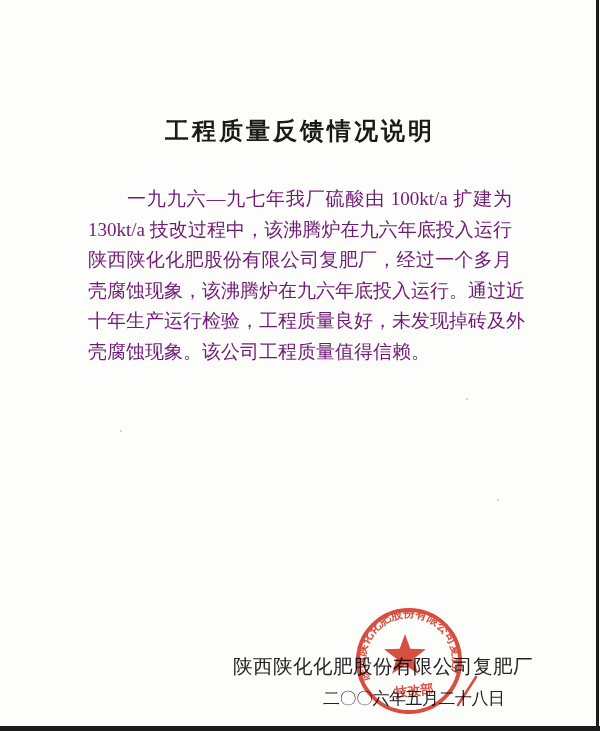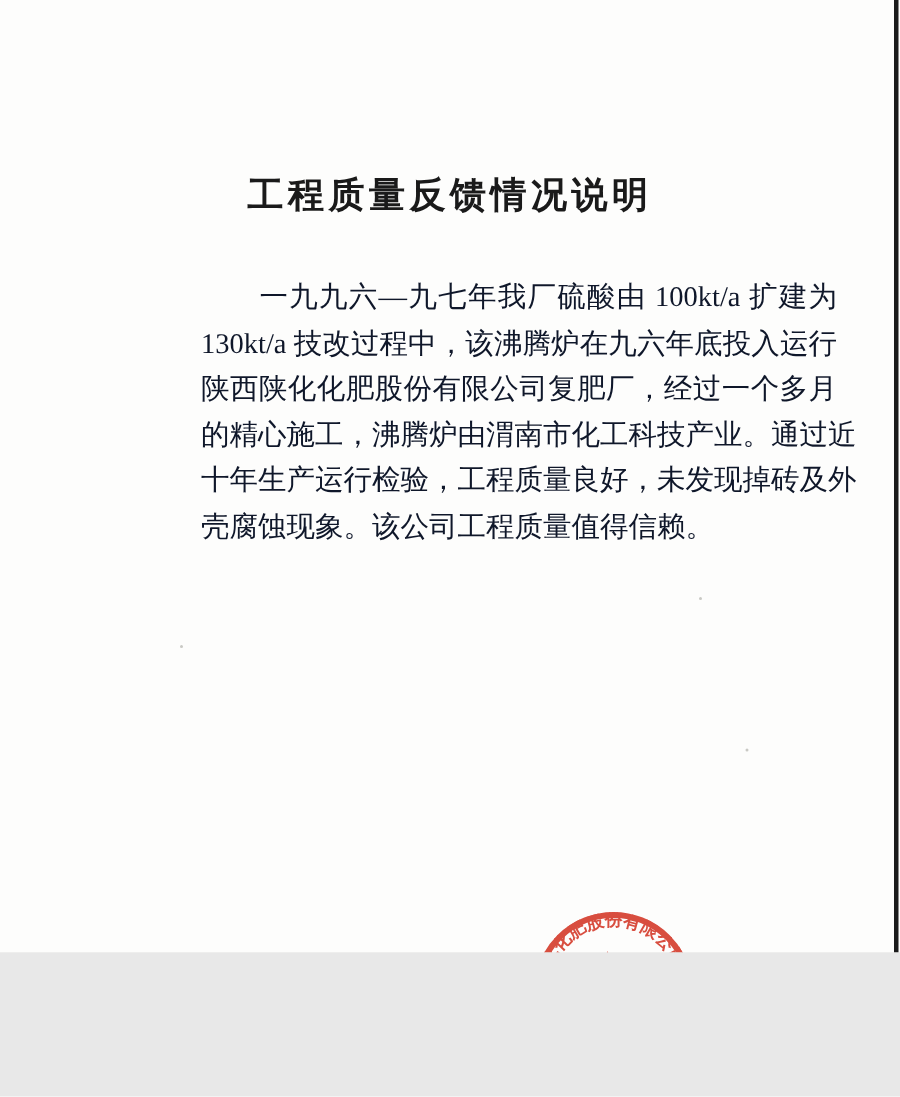--- a/index.html
+++ b/index.html
@@ -1,39 +1,39 @@
 <!DOCTYPE html>
 <html><head>
 <meta charset="utf-8">
 <style>
   html,body{margin:0;padding:0;background:#e8e8e8;}
   .page{
     position:relative;
-    width:600px;height:635px;
+    width:600px;height:731px;
     background:#fdfdfc;
     overflow:hidden;
     font-family:"Liberation Serif","DejaVu Serif",serif;
   }
   .scan-edge-right{
     position:absolute;top:0;left:596px;width:3px;height:731px;
     background:#1b1b1b;
   }
   .scan-edge-bottom{
     position:absolute;left:0;top:726px;width:600px;height:5px;
     background:#1b1b1b;
   }
   .doc-title{
     position:absolute;top:116px;left:0;width:600px;
     text-align:center;
     font-size:24px;font-weight:bold;color:#1a1a1a;
     letter-spacing:3px;line-height:30px;
   }
   .doc-body{
     position:absolute;left:88px;top:184px;width:424px;
-    font-size:19px;color:#0f172a;margin-left:46px;
+    font-size:19px;color:#701a75;
   }
   .body-line{
     line-height:30.6px;height:30.6px;
     text-align:justify;
     -moz-text-align-last:justify;
     text-align-last:justify;
     white-space:nowrap;
   }
   .body-line.indent{ text-indent:39px; }
   .body-line.last{
@@ -62,21 +62,21 @@
 <body>
 
 <div class="page">
 
   <div class="doc-title">工程质量反馈情况说明</div>
 
   <div class="doc-body">
     <div class="body-line indent">一九九六—九七年我厂硫酸由 100kt/a 扩建为</div>
     <div class="body-line">130kt/a 技改过程中，该沸腾炉在九六年底投入运行</div>
     <div class="body-line">陕西陕化化肥股份有限公司复肥厂，经过一个多月</div>
-    <div class="body-line">的精心施工，沸腾炉由渭南市化工科技产业。通过近</div>
+    <div class="body-line">壳腐蚀现象，该沸腾炉在九六年底投入运行。通过近</div>
     <div class="body-line">十年生产运行检验，工程质量良好，未发现掉砖及外</div>
     <div class="body-line last">壳腐蚀现象。该公司工程质量值得信赖。</div>
   </div>
 
   <div class="signature-line">陕西陕化化肥股份有限公司复肥厂</div>
 
   <div class="date-line">二〇〇六年五月二十八日</div>
 
   <svg class="seal" viewBox="0 0 135 130" xmlns="http://www.w3.org/2000/svg">
     <circle cx="60" cy="60" r="51" fill="none" stroke-width="4" stroke="#d63a2b"></circle>

